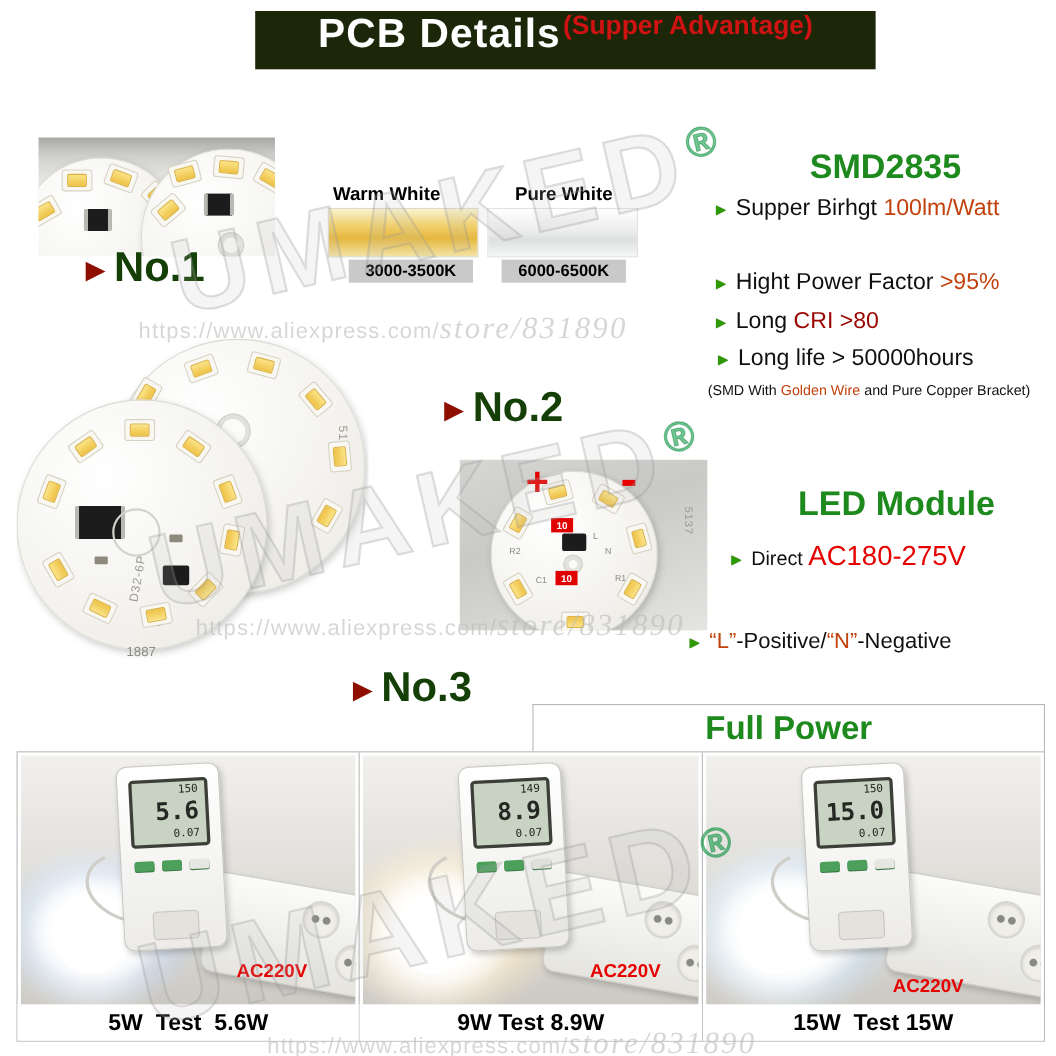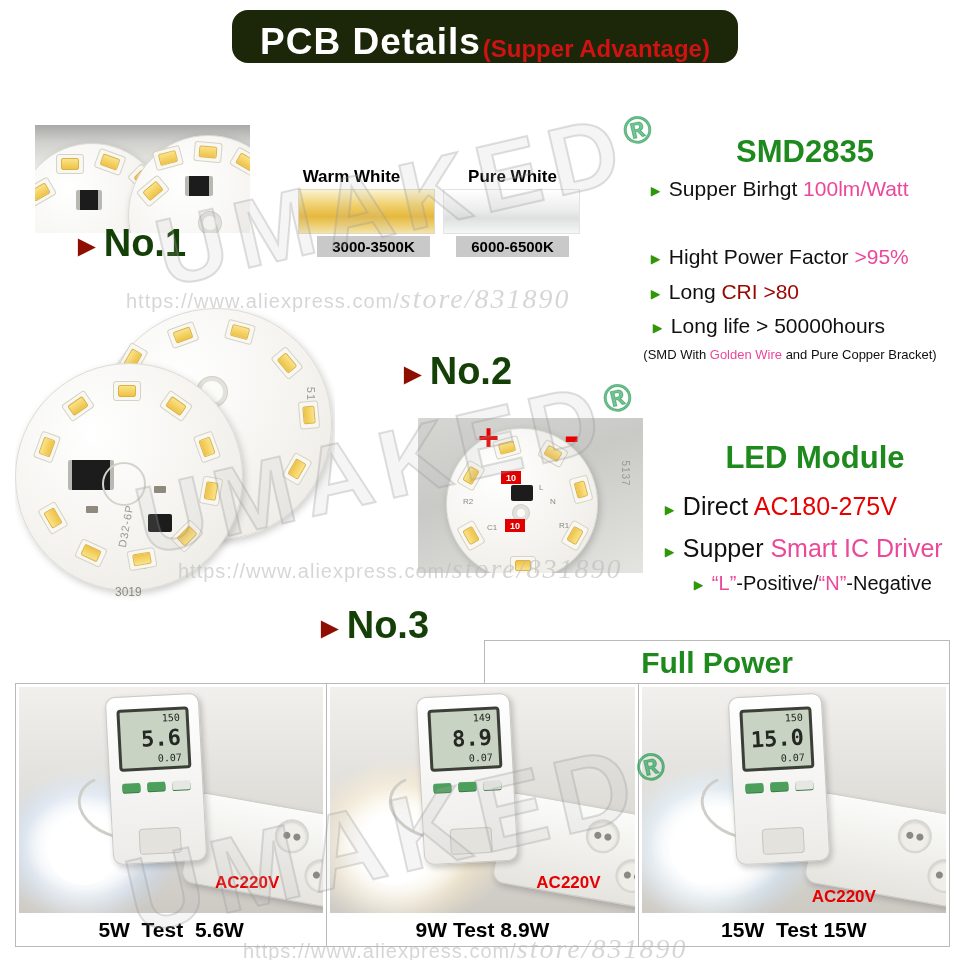--- a/index.html
+++ b/index.html
@@ -1,20 +1,20 @@
 <!DOCTYPE html>
 <html><head>
 <meta charset="utf-8">
 <style>
   *{box-sizing:border-box;margin:0;padding:0;}
   html,body{background:#ffffff;}
   #canvas{position:relative;width:960px;height:960px;overflow:hidden;background:#fff;font-family:"Liberation Sans",sans-serif;}
 
   
-  .banner{position:absolute;left:232px;top:10px;width:506px;height:53px;background:#1b2708;display:flex;align-items:flex-end;justify-content:center;white-space:nowrap;border-radius:16px;}
+  .banner{position:absolute;left:232px;top:10px;width:564px;height:53px;background:#1b2708;display:flex;align-items:flex-start;justify-content:center;white-space:nowrap;}
   .banner-title{color:#ffffff;font-size:37px;font-weight:bold;letter-spacing:1px;}
   .banner-sub{color:#cf1212;font-size:24px;font-weight:bold;margin-left:2px;}
 
   
   .wm{position:absolute;z-index:9;pointer-events:none;font-weight:bold;letter-spacing:10px;white-space:nowrap;color:rgba(190,190,190,0.15);-webkit-text-stroke:2px rgba(150,150,150,0.30);transform:rotate(-13deg);transform-origin:left center;font-size:96px;}
   .wm .reg{font-size:38px;letter-spacing:0;color:rgba(0,150,60,0.55);-webkit-text-stroke:1px rgba(0,130,50,0.45);vertical-align:34px;}
   .wm-url{position:absolute;z-index:9;pointer-events:none;white-space:nowrap;color:#bcbcbc;opacity:0.6;}
   .wm-url .pfx{font-size:20px;letter-spacing:1px;}
   .wm-url .sfx{font-size:28px;font-family:"Liberation Serif",serif;font-style:italic;letter-spacing:2px;}
 
@@ -27,23 +27,23 @@
   .sw-label{position:absolute;width:137px;text-align:center;font-size:17px;font-weight:bold;color:#000;}
   .sw-box{position:absolute;width:137px;height:45px;border:1px solid #ddd8c8;}
   .sw-warm{background:linear-gradient(180deg,#faf3cf 0%,#f0d06e 35%,#e6b83e 62%,#f3e3a6 100%);}
   .sw-pure{background:linear-gradient(180deg,#ffffff 0%,#ededee 45%,#dee0e0 65%,#f5f6f6 100%);border-color:#e2e2e2;}
   .sw-band{position:absolute;width:113px;height:21px;background:#c9c9c9;display:flex;align-items:center;justify-content:center;font-size:15px;font-weight:bold;color:#000;}
 
   
   .gtitle{position:absolute;color:#1e8a1e;font-size:31px;font-weight:bold;text-align:center;}
   .brow{position:absolute;font-size:21px;color:#101010;white-space:nowrap;}
   .brow .garr{color:#2c9a00;font-size:15px;margin-right:6px;text-shadow:0 0 1px #185500;}
-  .red{color:#ec4899;}
+  .red{color:#c2410c;}
   .maroon{color:#9a0500;}
-  .b-black22{font-size:25px;}
+  .b-black22{font-size:18px;}
   .b-big-red{font-size:25px;color:#e60000;}
   .note{position:absolute;font-size:13px;color:#101010;white-space:nowrap;text-align:center;}
 
   
   .photo{position:absolute;overflow:hidden;}
   .board{position:absolute;border-radius:50%;background:radial-gradient(circle at 35% 30%,#ffffff 0%,#f4f3ef 55%,#e9e8e2 100%);border:1px solid #dcdbd4;box-shadow:2px 3px 7px rgba(60,60,55,0.25);}
   .led{position:absolute;width:28px;height:20px;background:#f8f7f2;border:1px solid #d6d2c4;border-radius:3px;}
   .led::after{content:"";position:absolute;left:4px;top:3px;right:4px;bottom:3px;background:linear-gradient(180deg,#fae387 0%,#efc246 100%);border:1px solid #dcb342;border-radius:2px;}
   .chip{position:absolute;background:#1c1c1c;border-radius:2px;}
   .pins{border-left:4px solid #b9b9b3;border-right:4px solid #b9b9b3;}
@@ -171,21 +171,21 @@
         <div class="led" style="left: 48px; top: 32px; transform: rotate(-35deg);"></div>
         <div class="led" style="left: 97px; top: 17px; transform: rotate(0deg);"></div>
         <div class="led" style="left: 146px; top: 32px; transform: rotate(35deg);"></div>
         <div class="led" style="left: 177px; top: 73px; transform: rotate(70deg);"></div>
         <div class="led" style="left: 181px; top: 117px; transform: rotate(100deg);"></div>
         <div class="led" style="left: 157px; top: 162px; transform: rotate(135deg);"></div>
         <div class="led" style="left: 112px; top: 185px; transform: rotate(170deg);"></div>
         <div class="led" style="left: 61px; top: 179px; transform: rotate(205deg);"></div>
         <div class="led" style="left: 23px; top: 144px; transform: rotate(240deg);"></div>
       </div>
-    <div class="silk" style="left:100px;top:277px;font-size:12px;">3019</div>
+    <div class="silk" style="left:100px;top:277px;font-size:12px;">1887</div>
   </div>
 
   <div class="photo" style="left:418px;top:418px;width:225px;height:155px;background:linear-gradient(160deg,#d6d6d3 0%,#c9c9c6 40%,#e4e4e1 100%);">
     <div class="board" style="left:28px;top:10px;width:152px;height:152px;">
       <div class="chip" style="left:64px;top:56px;width:22px;height:16px;"></div>
       <div class="rtag" style="left:54px;top:42px;">10</div>
       <div class="rtag" style="left:58px;top:90px;">10</div>
       <div class="hole" style="left:66px;top:76px;width:16px;height:16px;"></div>
       <div class="silk" style="left:92px;top:54px;">L</div>
       <div class="silk" style="left:103px;top:68px;">N</div>
@@ -202,24 +202,21 @@
       </div>
     <div class="mark" style="left:60px;top:2px;font-size:36px;">+</div>
     <div class="mark" style="left:146px;top:-6px;font-size:46px;">-</div>
     <div class="vtext" style="left:194px;top:50px;font-size:10px;">5137</div>
   </div>
 
   <div class="gtitle" style="left:680px;top:440px;width:270px;">LED Module</div>
   <div class="brow" style="left:662px;top:492px;">
     <span class="garr">►</span><span class="b-black22">Direct </span><span class="b-big-red">AC180-275V</span>
   </div>
-  <div class="brow" style="left:662px;top:534px;">
-    <span class="garr">►</span><span class="b-black22">Supper </span><span class="red b-black22">Smart IC Driver</span>
-  </div>
-  <div class="brow" style="left:691px;top:572px;font-size:20px;">
+  <div class="brow" style="left:624px;top:572px;font-size:20px;">
     <span class="garr">►</span><span class="red">“L”</span><span>-Positive/</span><span class="red">“N”</span><span>-Negative</span>
   </div>
 
   <div class="fp-header">
     <span class="fp-title">Full Power</span>
   </div>
   <div class="panel">
 
     <div class="cell t1">
       <div class="tphoto">

